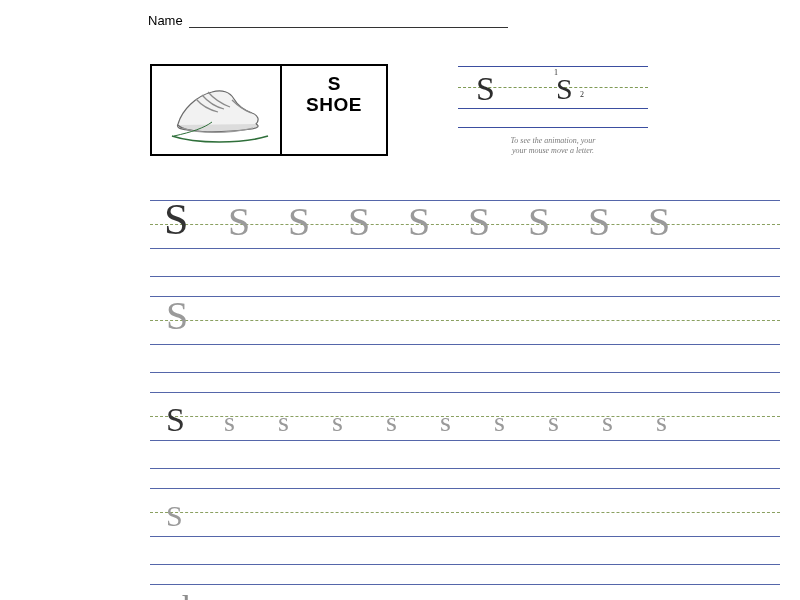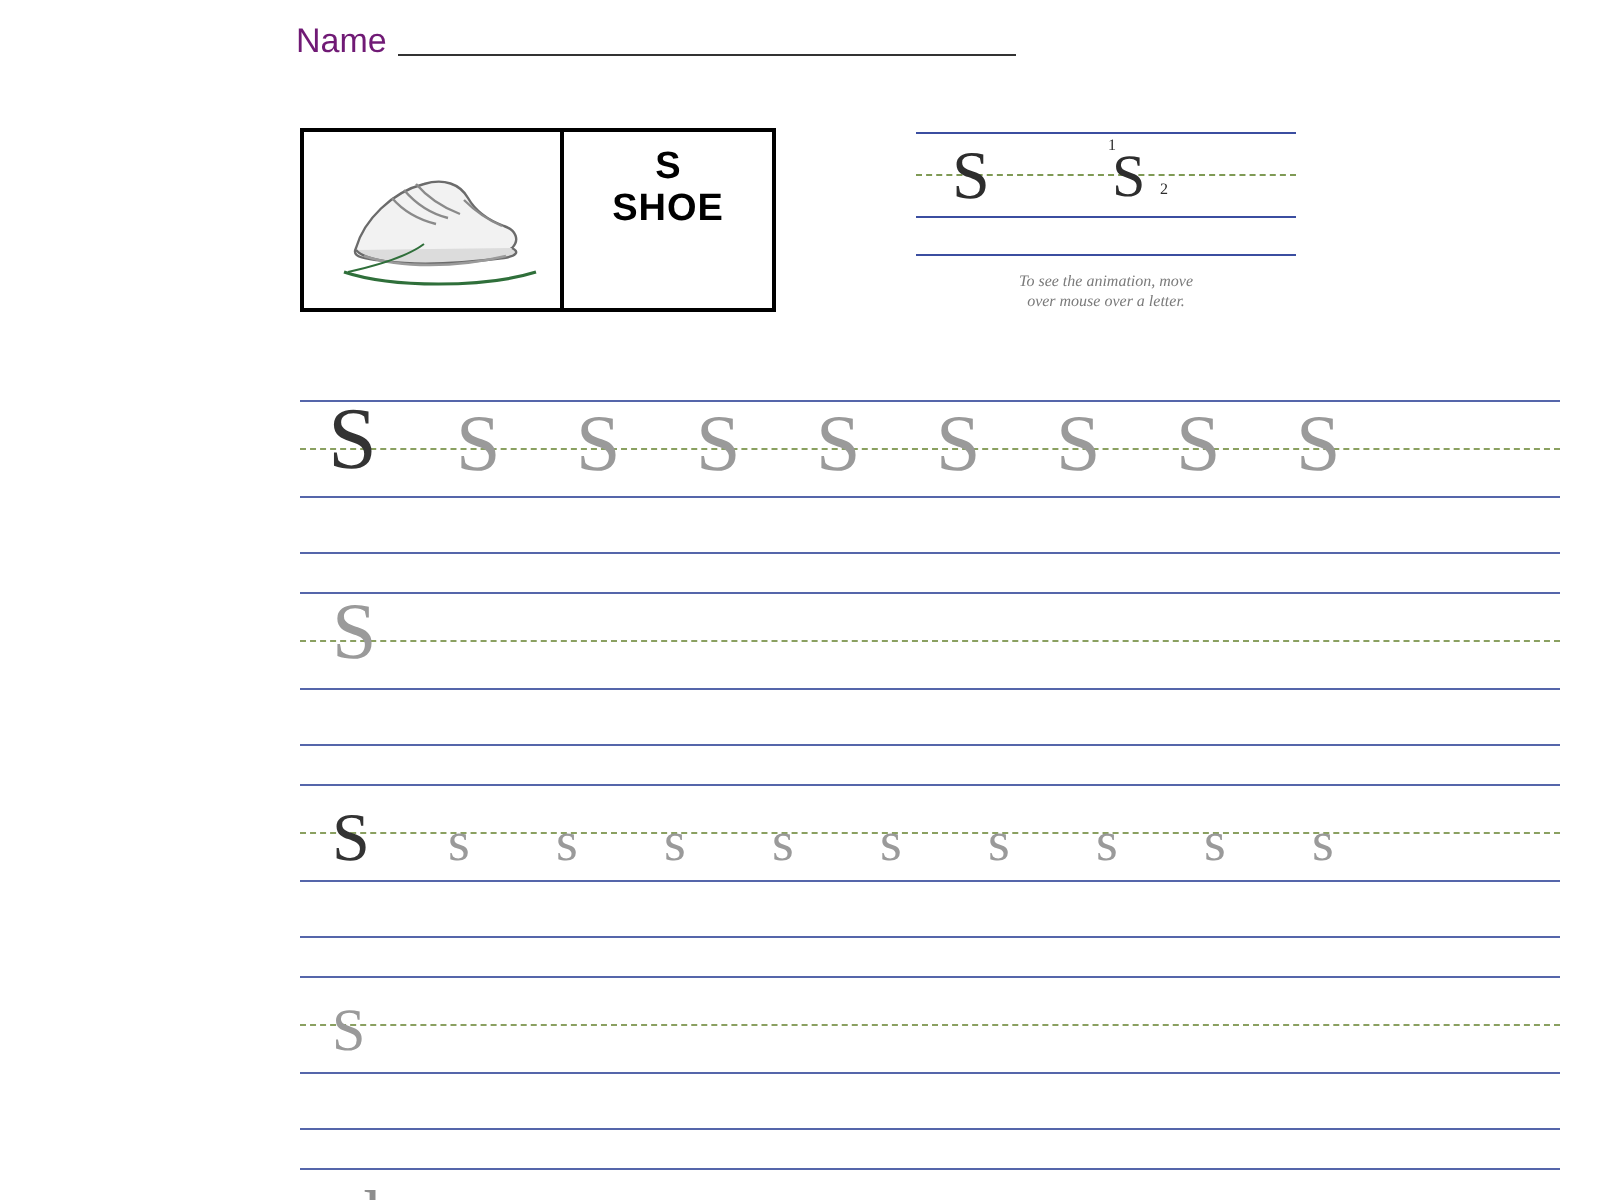--- a/index.html
+++ b/index.html
@@ -27,23 +27,23 @@
   .name-row {
     position: absolute;
     left: 148px;
     top: 14px;
     width: 360px;
     display: flex;
     align-items: flex-end;
     gap: 6px;
   }
   .name-label {
-    font-size: 17px;
+    font-size: 13px;
     line-height: 14px;
-    color: #701a75;
+    color: #000000;
     white-space: nowrap;
   }
   .name-rule {
     flex: 1;
     border-bottom: 1px solid #333;
     height: 13px;
   }
 
   
   .word-box {
@@ -218,22 +218,22 @@
       <div class="rule" style="top:0px;"></div>
       <div class="rule mid" style="top:21px;"></div>
       <div class="rule" style="top:42px;"></div>
       <div class="rule" style="top:61px;"></div>
     </div>
     <div class="demo-letter" style="left:18px; top:4px; font-size:34px; line-height:38px;">S</div>
     <div class="demo-letter" style="left:98px; top:6px; font-size:30px; line-height:34px;">S</div>
     <div class="demo-letter" style="left:96px; top:2px; font-size:8px;">1</div>
     <div class="demo-letter" style="left:122px; top:24px; font-size:8px;">2</div>
     <div class="demo-caption">
-      <div>To see the animation, move</div>
-      <div>over mouse over a letter.</div>
+      <div>To see the animation, your</div>
+      <div>your mouse move a letter.</div>
     </div>
   </div>
 
   <div class="practice">
 
     <div class="band">
       <div class="line" style="top:12px;"></div>
       <div class="line dashed" style="top:36px;"></div>
       <div class="line bottom-blue" style="top:60px;"></div>
       <div class="line" style="top:88px;"></div>

